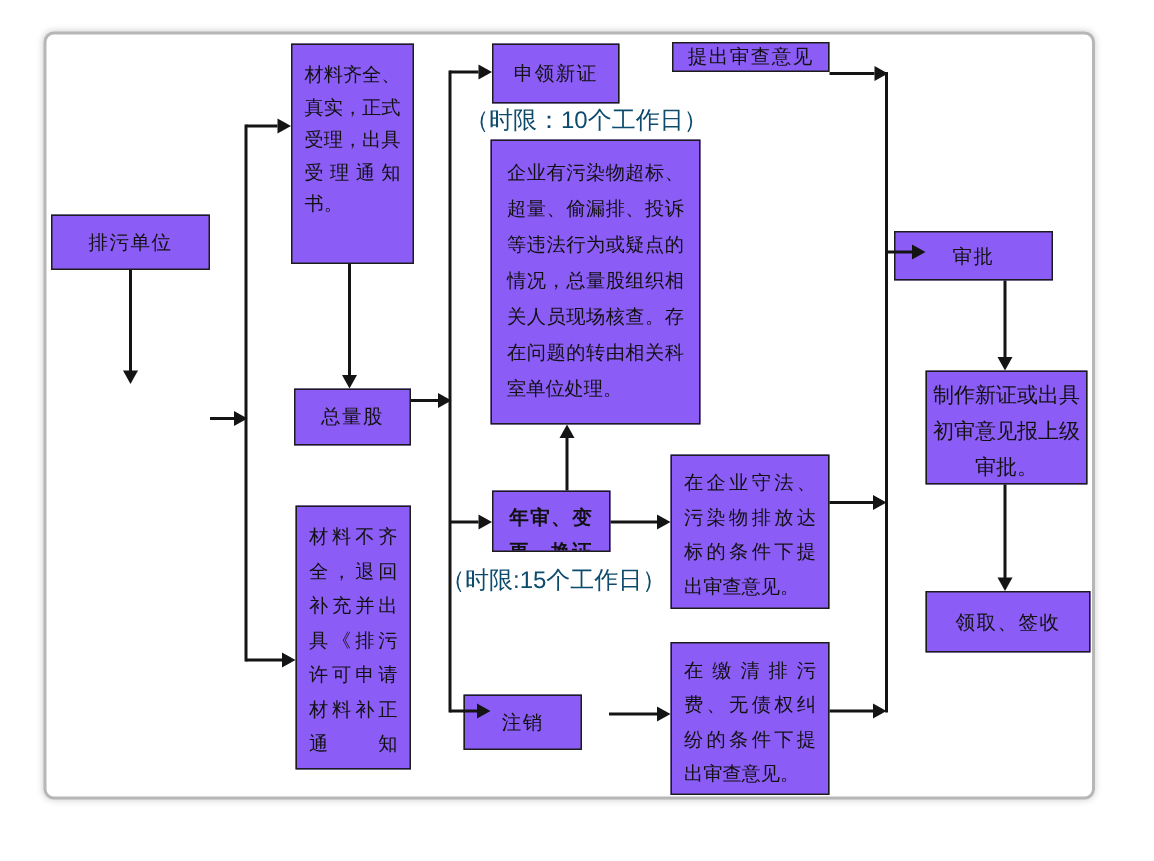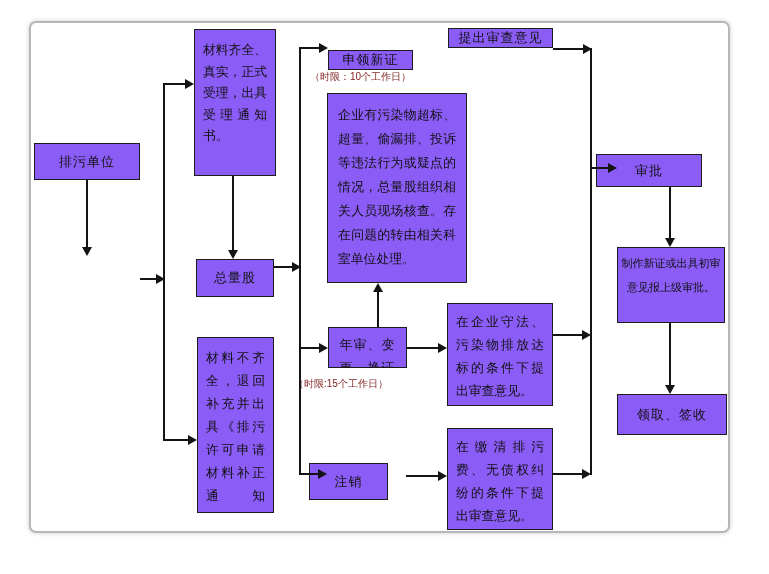--- a/index.html
+++ b/index.html
@@ -14,21 +14,21 @@
     box-shadow:0 0 5px rgba(0,0,0,0.20);box-sizing:border-box;
   }
   .box{
     position:absolute;box-sizing:border-box;background:#8b5cf6;
     border:1.5px solid #1c1c1c;color:#111;
   }
   .ctr{display:flex;align-items:center;justify-content:center;
     font-size:13px;letter-spacing:1px;white-space:nowrap;}
   .para{font-size:12.8px;line-height:24px;text-align:justify;
     text-justify:inter-ideograph;padding:9px 8px;overflow:hidden;}
-  .lbl{position:absolute;font-size:10px;color:#7f1d1d;white-space:nowrap;}
+  .lbl{position:absolute;font-size:16px;color:#0c4a6e;white-space:nowrap;}
   .ln{position:absolute;background:#141414;}
   .ah{position:absolute;width:0;height:0;}
   .ah.r{border-top:5px solid transparent;border-bottom:5px solid transparent;border-left:9px solid #141414;}
   .ah.d{border-left:5px solid transparent;border-right:5px solid transparent;border-top:9px solid #141414;}
   .ah.u{border-left:5px solid transparent;border-right:5px solid transparent;border-bottom:9px solid #141414;}
 </style>
 </head>
 <body>
 
 <div id="stage">
@@ -37,43 +37,43 @@
 
   <div class="box ctr" style="left:34px;top:143px;width:106px;height:37px;">排污单位</div>
 
 
   <div class="box para" style="left:194px;top:29px;width:82px;height:147px;line-height:21.5px;">材料齐全、真实，正式受理，出具受理通知书。</div>
 
   <div class="box ctr" style="left:196px;top:259px;width:78px;height:38px;">总量股</div>
 
   <div class="box para" style="left:197px;top:337px;width:77px;height:176px;line-height:23px;padding:8px;">材料不齐全，退回补充并出具《排污许可申请材料补正通知书》。</div>
 
-  <div class="box ctr" style="left:328px;top:29px;width:85px;height:20px;margin-top:21px;">申领新证</div>
+  <div class="box ctr" style="left:328px;top:29px;width:85px;height:40px;">申领新证</div>
 
   <div class="lbl" style="left:310px;top:70px;">（时限：10个工作日）</div>
 
   <div class="box para" style="left:327px;top:93px;width:140px;height:190px;padding:9px 10px;">企业有污染物超标、超量、偷漏排、投诉等违法行为或疑点的情况，总量股组织相关人员现场核查。存在问题的转由相关科室单位处理。</div>
 
   <div class="box" style="left:328px;top:327px;width:79px;height:41px;overflow:hidden;
-       font-size:13px;letter-spacing:1px;line-height:23px;padding:5px 4px 0;text-align:center;">年审、变更、换证</div>
+       font-size:13px;letter-spacing:1px;line-height:23px;padding:5px 4px 0;text-align:center;font-weight:bold;">年审、变更、换证</div>
 
   <div class="lbl" style="left:294px;top:377px;">（时限:15个工作日）</div>
 
   <div class="box ctr" style="left:309px;top:463px;width:79px;height:37px;">注销</div>
 
   <div class="box ctr" style="left:448px;top:28px;width:105px;height:20px;">提出审查意见</div>
 
   <div class="box para" style="left:447px;top:303px;width:106px;height:103px;line-height:23px;padding:6px 8px;">在企业守法、污染物排放达标的条件下提出审查意见。</div>
 
   <div class="box para" style="left:447px;top:428px;width:106px;height:102px;line-height:23px;padding:6px 8px;">在缴清排污费、无债权纠纷的条件下提出审查意见。</div>
 
   <div class="box ctr" style="left:596px;top:154px;width:106px;height:33px;">审批</div>
 
   <div class="box" style="left:617px;top:247px;width:108px;height:76px;overflow:hidden;
-       font-size:11px;line-height:24px;padding:3px 1px 0;text-align:center;">制作新证或出具初审意见报上级审批。</div>
+       font-size:14px;line-height:24px;padding:3px 1px 0;text-align:center;">制作新证或出具初审意见报上级审批。</div>
 
   <div class="box ctr" style="left:617px;top:394px;width:110px;height:41px;">领取、签收</div>
 
   <div class="ln" style="left:86px;top:180px;width:1.5px;height:68px;"></div>
   <div class="ah d" style="left:82px;top:247px;"></div>
 
   <div class="ln" style="left:140px;top:278px;width:16px;height:1.5px;"></div>
   <div class="ah r" style="left:156px;top:274px;"></div>
   <div class="ln" style="left:163px;top:83px;width:1.5px;height:358px;"></div>
 

